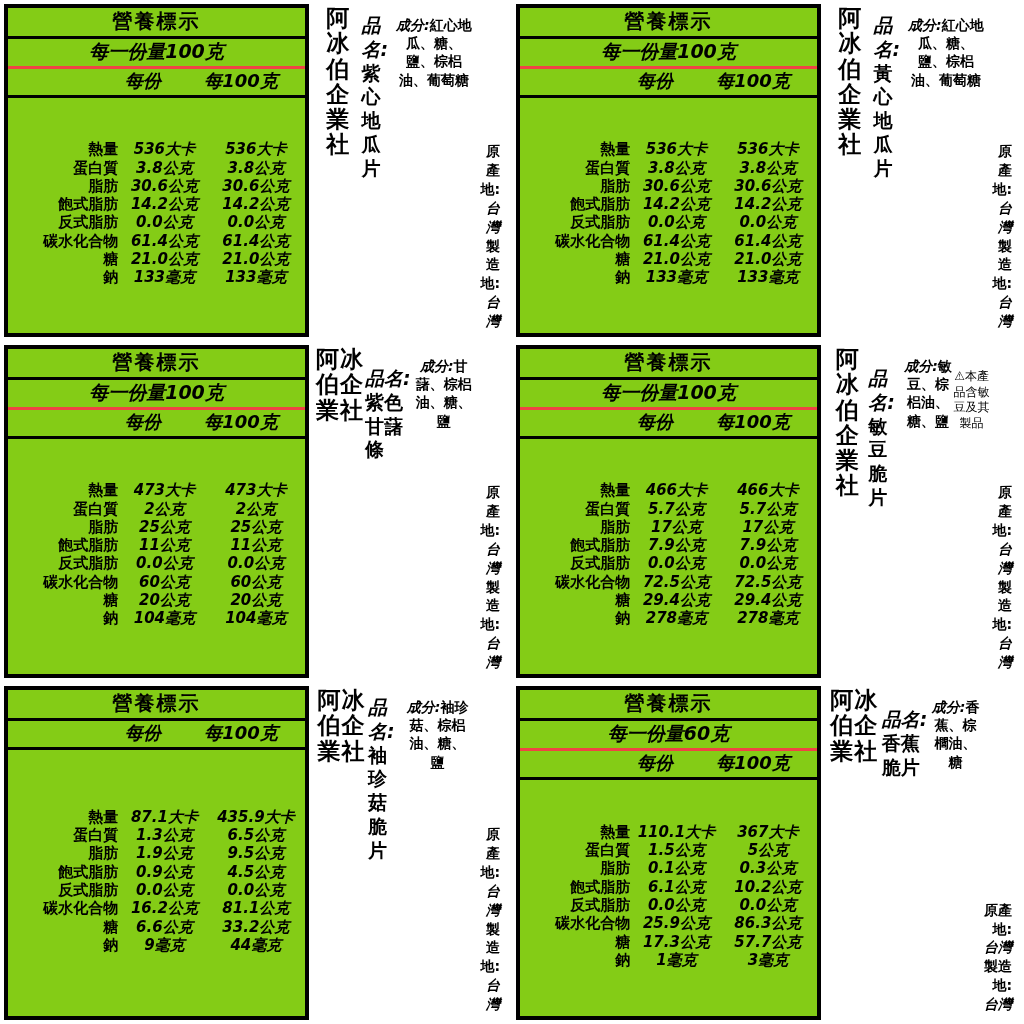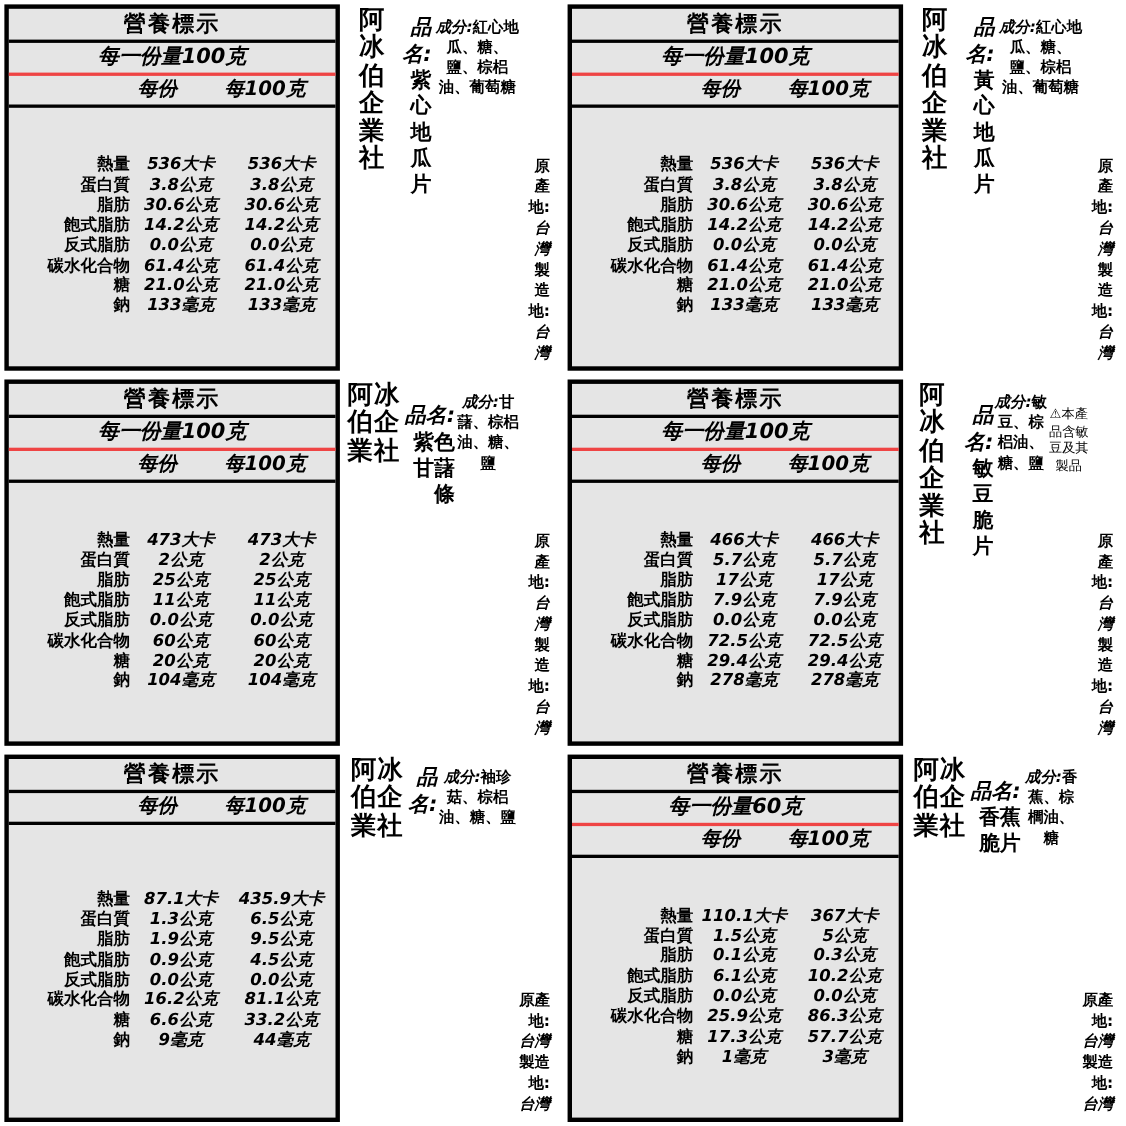--- a/index.html
+++ b/index.html
@@ -28,21 +28,21 @@
     padding: 4px 6px 4px 4px;
   }
   
   .panel {
     border: 4px solid #000;
     box-sizing: border-box;
     width: 305px;
     flex: 0 0 305px;
     display: flex;
     flex-direction: column;
-    background: #e5e5e5;
+    background: #84cc16;
   }
   .panel-title {
     text-align: center;
     font-weight: bold;
     font-size: 20px;
     letter-spacing: 2px;
     padding: 3px 0 4px;
     border-bottom: 3px solid #000;
     line-height: 1.05;
   }
@@ -118,21 +118,21 @@
   }
   .brand {
     text-align: center;
     font-weight: bold;
     font-size: 23px;
     letter-spacing: 1px;
     line-height: 1.1;
     padding-top: 2px;
   }
   .product {
-    text-align: right;
+    text-align: left;
     font-weight: bold;
     font-size: 19px;
     line-height: 1.25;
     margin-top: 10px;
   }
   .product.inline {
     margin-top: 18px;
     font-size: 19px;
   }
   .product .lbl {
@@ -480,20 +480,21 @@
             <span class="r-label">鈉</span>
             <span class="r-v1">9毫克</span>
             <span class="r-v2">44毫克</span>
           </div>
       </div>
     </div>
     <div class="side">
       <div class="brand">阿冰伯企業社</div>
       <div class="product">
         <div class="lbl">品名:</div>
+        <div>袖珍菇脆片</div>
       </div>
       <div class="ingredients"><span class="lbl">成分:</span><span>袖珍菇、棕梠油、糖、鹽</span></div>
       <div class="origin">
         <div><span class="lbl">原產地:</span><span class="val">台灣</span></div>
         <div><span class="lbl">製造地:</span><span class="val">台灣</span></div>
       </div>
     </div>
   </div>
 
   <div class="cell v-b">

